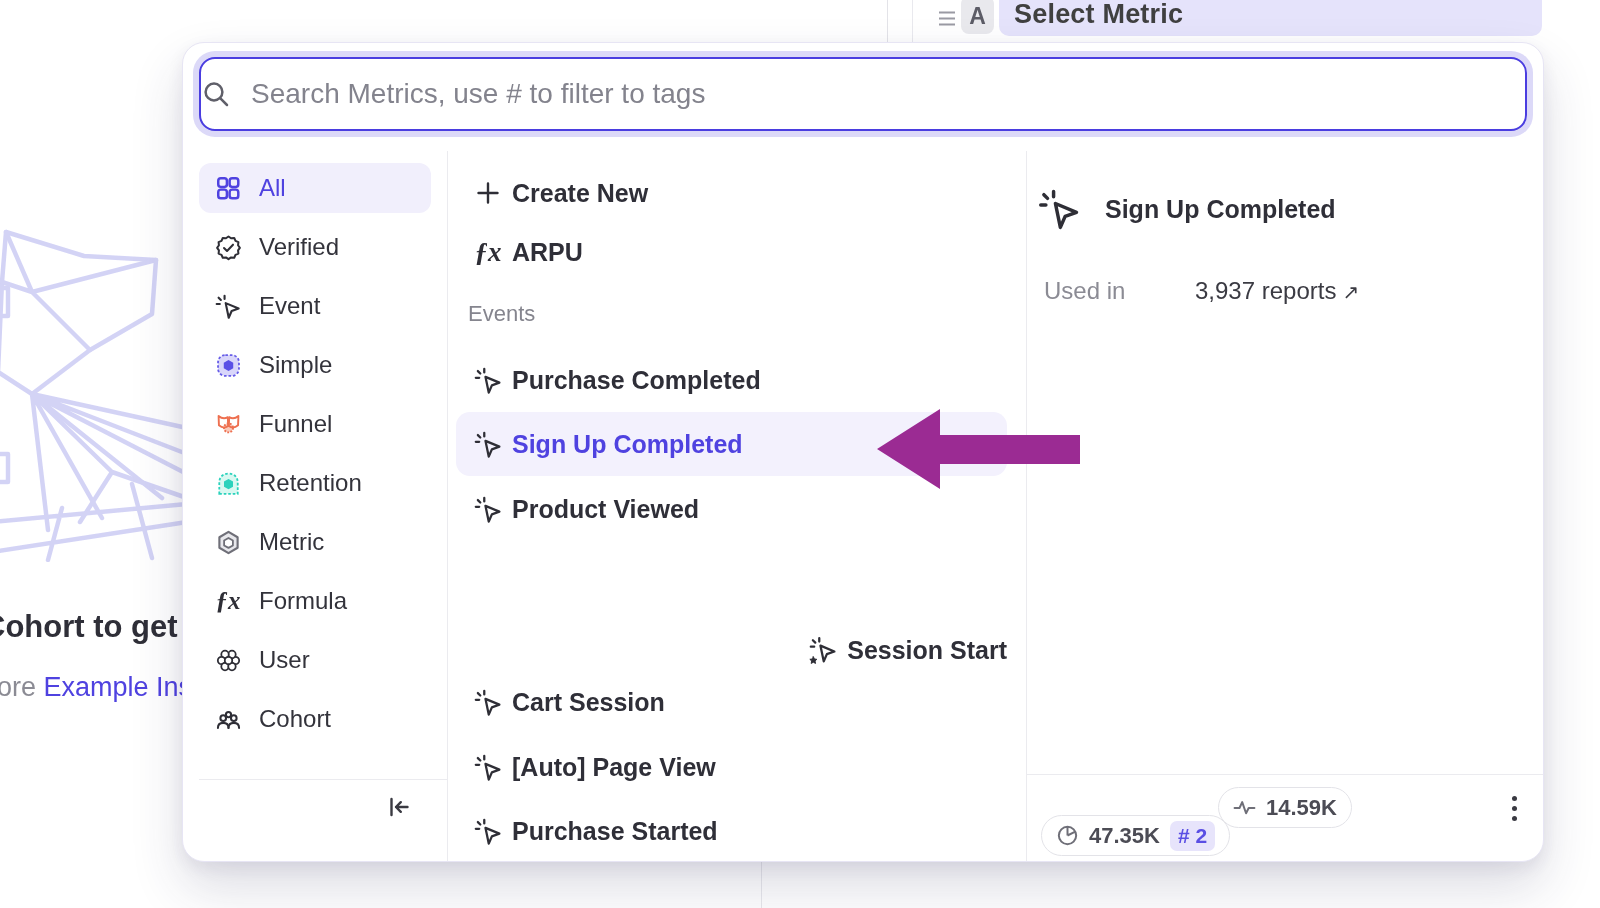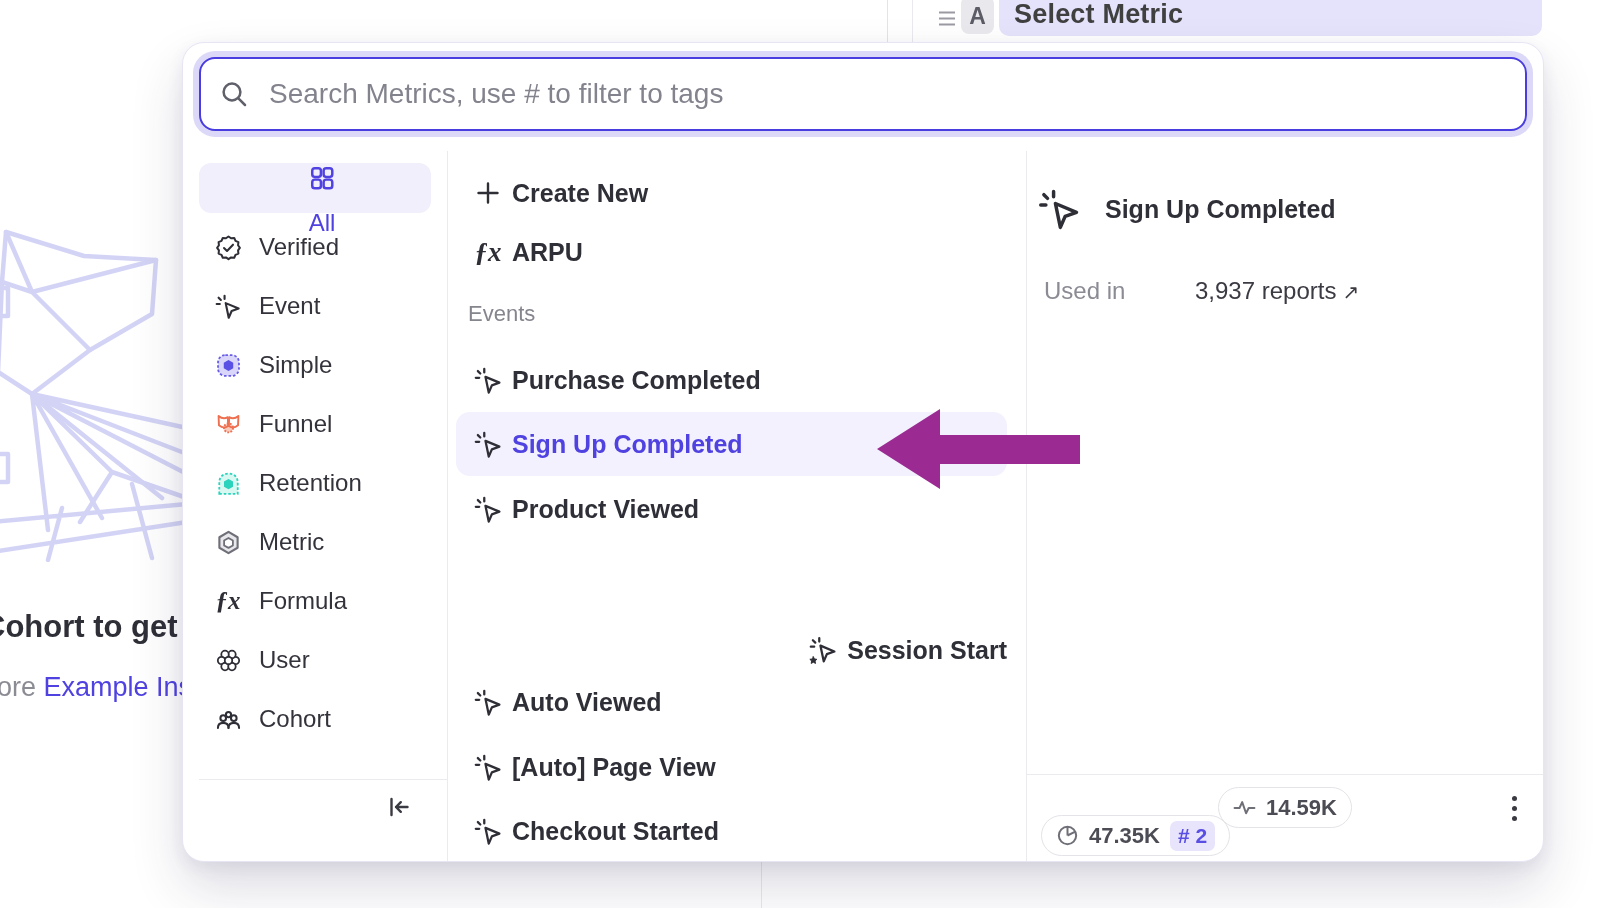--- a/index.html
+++ b/index.html
@@ -34,39 +34,39 @@
 
   
   .dialog{
     left:182px;top:42px;width:1362px;height:820px;background:#fff;border-radius:22px;
     border:1px solid #e7e5f4;box-sizing:border-box;overflow:hidden;
     box-shadow:0 26px 52px rgba(46,44,90,.16),0 6px 16px rgba(46,44,90,.08);
   }
   .search-box{
     position:absolute;left:16px;top:14px;width:1328px;height:74px;border-radius:16px;
     border:2px solid #4a3de0;box-shadow:0 0 0 6px #dcd9f8;background:#fff;
-    display:flex;align-items:center;padding-left:18px;box-sizing:border-box;
+    display:flex;align-items:center;box-sizing:border-box;
   }
   .search-box input{
     border:none;outline:none;font-family:"Liberation Sans",sans-serif;
     font-size:28px;color:#3c3c44;margin-left:18px;width:1200px;background:transparent;
   }
   .search-box input::placeholder{color:#83838d;}
 
   .vdiv{position:absolute;top:108px;bottom:0;border-left:1px solid #ebebef;}
   .vdiv.left{left:264px;}
   .vdiv.right{left:843px;}
 
   
   .side-col{position:absolute;left:16px;top:120px;width:232px;}
   .side-item{
     height:50px;margin-bottom:9px;display:flex;align-items:center;gap:16px;
     padding-left:14px;border-radius:12px;font-size:24px;color:#33333b;cursor:pointer;
   }
-  .side-item.selected{background:#f1effc;color:#4f42e0;flex-direction:column;}
+  .side-item.selected{background:#f1effc;color:#4f42e0;}
   .side-item .ic{width:30px;height:30px;display:flex;align-items:center;justify-content:center;flex:none;}
   .fx-glyph{font-family:"Liberation Serif",serif;font-style:italic;font-weight:700;color:#2e2e36;}
   .side-foot-line{position:absolute;left:16px;top:736px;width:248px;border-top:1px solid #ebebef;}
   .collapse-btn{position:absolute;left:198px;top:746px;width:36px;height:36px;display:flex;
     align-items:center;justify-content:center;cursor:pointer;}
 
   
   .list-row{
     position:absolute;left:273px;width:551px;height:64px;display:flex;align-items:center;
     gap:9px;padding-left:17px;box-sizing:border-box;font-size:25px;font-weight:600;
@@ -325,41 +325,41 @@
     <span>Session Start</span>
   </div>
 
   <div class="list-row" style="top:627px;">
     <span class="ic">
       <svg width="29" height="29" viewBox="0 0 24 24" fill="none" stroke="#2e2e36" stroke-width="1.9" stroke-linejoin="round" stroke-linecap="round">
         <path d="M9.5 9 L21 13.8 L14.8 16 L12.2 22 Z"></path>
           <path d="M8.5 2.5 V5.3 M3.2 4.2 L5.2 6.2 M1.5 9.8 H4.3"></path>
       </svg>
     </span>
-    <span>Auto Viewed</span>
+    <span>Cart Session</span>
   </div>
 
   <div class="list-row" style="top:692px;">
     <span class="ic">
       <svg width="29" height="29" viewBox="0 0 24 24" fill="none" stroke="#2e2e36" stroke-width="1.9" stroke-linejoin="round" stroke-linecap="round">
         <path d="M9.5 9 L21 13.8 L14.8 16 L12.2 22 Z"></path>
           <path d="M8.5 2.5 V5.3 M3.2 4.2 L5.2 6.2 M1.5 9.8 H4.3"></path>
       </svg>
     </span>
     <span>[Auto] Page View</span>
   </div>
 
   <div class="list-row" style="top:756px;">
     <span class="ic">
       <svg width="29" height="29" viewBox="0 0 24 24" fill="none" stroke="#2e2e36" stroke-width="1.9" stroke-linejoin="round" stroke-linecap="round">
         <path d="M9.5 9 L21 13.8 L14.8 16 L12.2 22 Z"></path>
           <path d="M8.5 2.5 V5.3 M3.2 4.2 L5.2 6.2 M1.5 9.8 H4.3"></path>
       </svg>
     </span>
-    <span>Checkout Started</span>
+    <span>Purchase Started</span>
   </div>
 
   <div class="detail-icon">
     <svg width="44" height="44" viewBox="0 0 24 24" fill="none" stroke="#2e2e36" stroke-width="1.9" stroke-linejoin="round" stroke-linecap="round">
       <path d="M9.5 9 L21 13.8 L14.8 16 L12.2 22 Z"></path>
         <path d="M8.5 2.5 V5.3 M3.2 4.2 L5.2 6.2 M1.5 9.8 H4.3"></path>
     </svg>
   </div>
   <div class="detail-title">Sign Up Completed</div>
   <div class="used-label">Used in</div>

